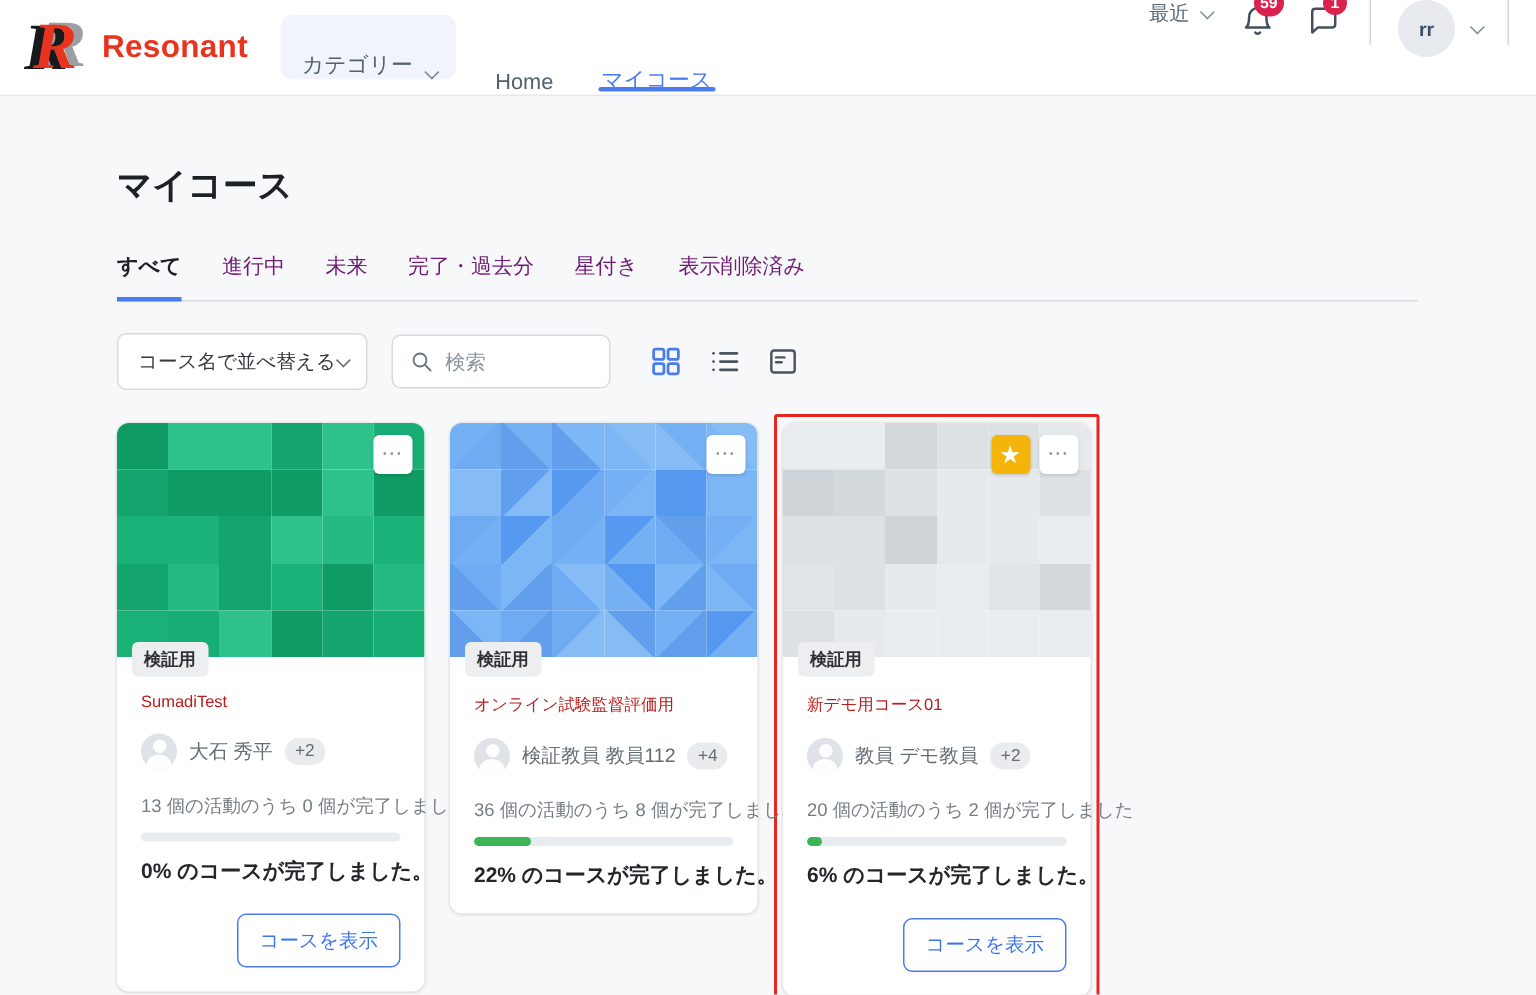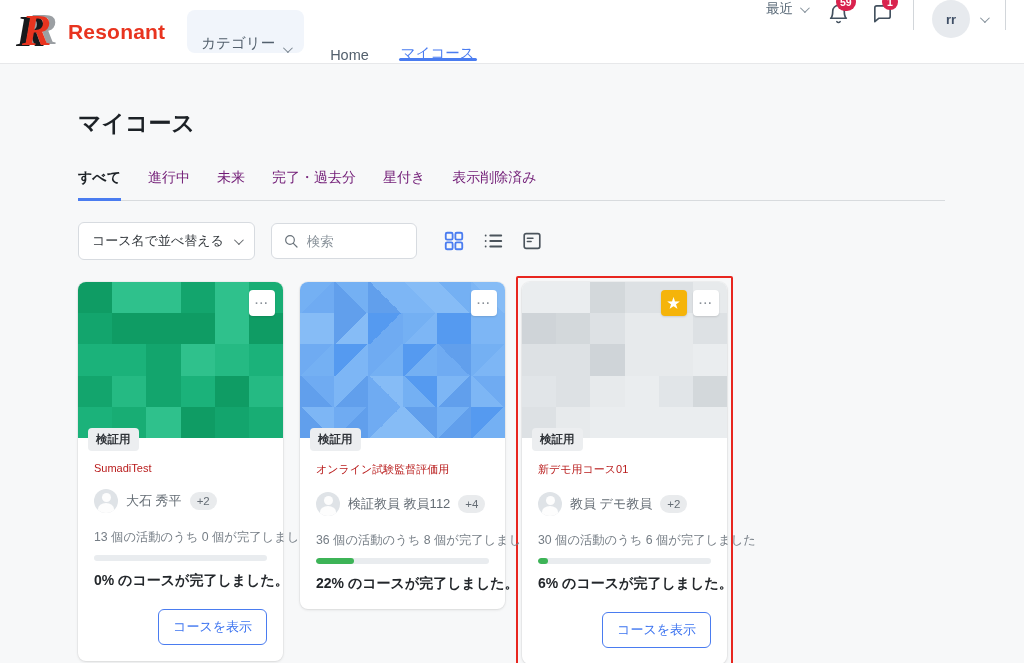--- a/index.html
+++ b/index.html
@@ -66,21 +66,21 @@
 
   .tabs { display:flex; gap:27px; border-bottom:1px solid #d8dbde; width:867px; }
   .tab {
     padding-bottom:11px; margin-bottom:-1px; font-size:14px; color:#701a75;
     cursor:pointer; border-bottom:3px solid transparent; white-space:nowrap;
   }
   .tab.active { color:#1c2126; font-weight:bold; border-bottom-color:#4a7cf0; }
 
   .filter-row { display:flex; align-items:center; margin-top:21px; }
   .sort-btn {
-    display:flex; align-items:center; gap:10px; background:#fff;
+    display:flex; align-items:center; gap:0; background:#fff;
     border:1px solid #d7dbe0; border-radius:6px; padding:9px 13px;
     font-size:13px; color:#33383d; cursor:pointer; white-space:nowrap;
   }
   .search-box {
     display:flex; align-items:center; gap:8px; background:#fff;
     border:1px solid #d7dbe0; border-radius:6px; padding:0 11px;
     height:36px; width:146px; margin-left:16px;
   }
   .search-box svg { width:16px; height:16px; stroke:#6a737b; fill:none; stroke-width:1.8; stroke-linecap:round; }
   .search-box input { border:none; outline:none; width:95px; font-size:13.5px; color:#33383d; background:transparent; font-family:inherit; }
@@ -388,21 +388,21 @@
           </div>
         </div>
         <span class="course-badge">検証用</span>
         <div class="card-body">
           <div class="card-title">新デモ用コース01</div>
           <div class="teacher-row">
             <span class="person"></span>
             <span class="teacher-name">教員 デモ教員</span>
             <span class="more-pill">+2</span>
           </div>
-          <div class="activity-text">30 個の活動のうち 6 個が完了しました</div>
+          <div class="activity-text">20 個の活動のうち 2 個が完了しました</div>
           <div class="progress-track">
             <div class="progress-fill" style="width: 6%;"></div>
           </div>
           <div class="completion-text">6% のコースが完了しました。</div>
           <div class="card-actions">
             <button class="view-course-btn">コースを表示</button>
           </div>
         </div>
       </div>
     </div>

